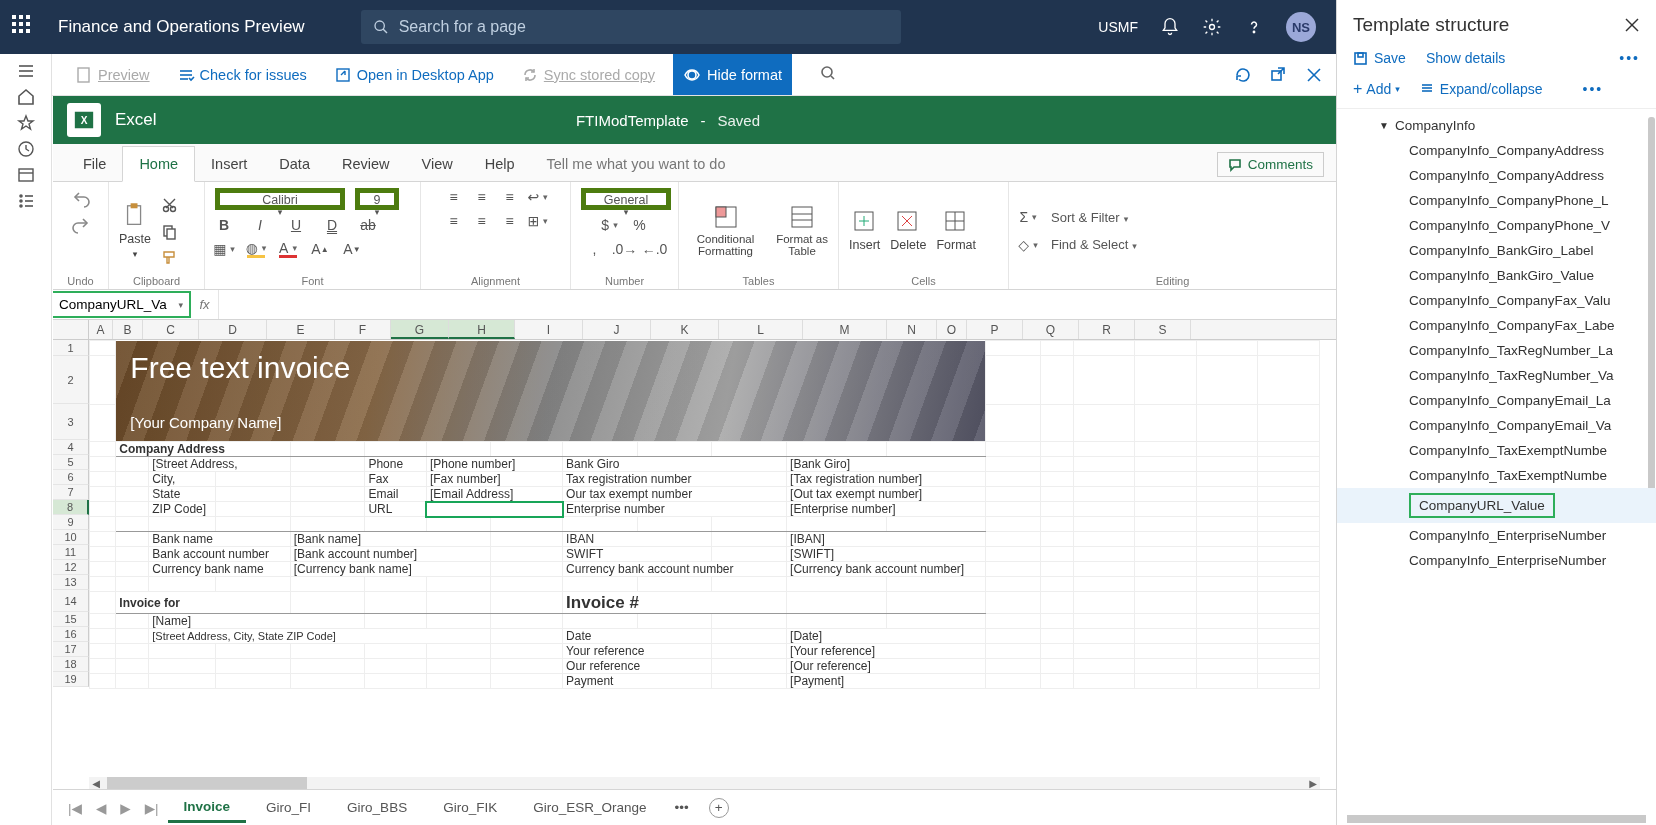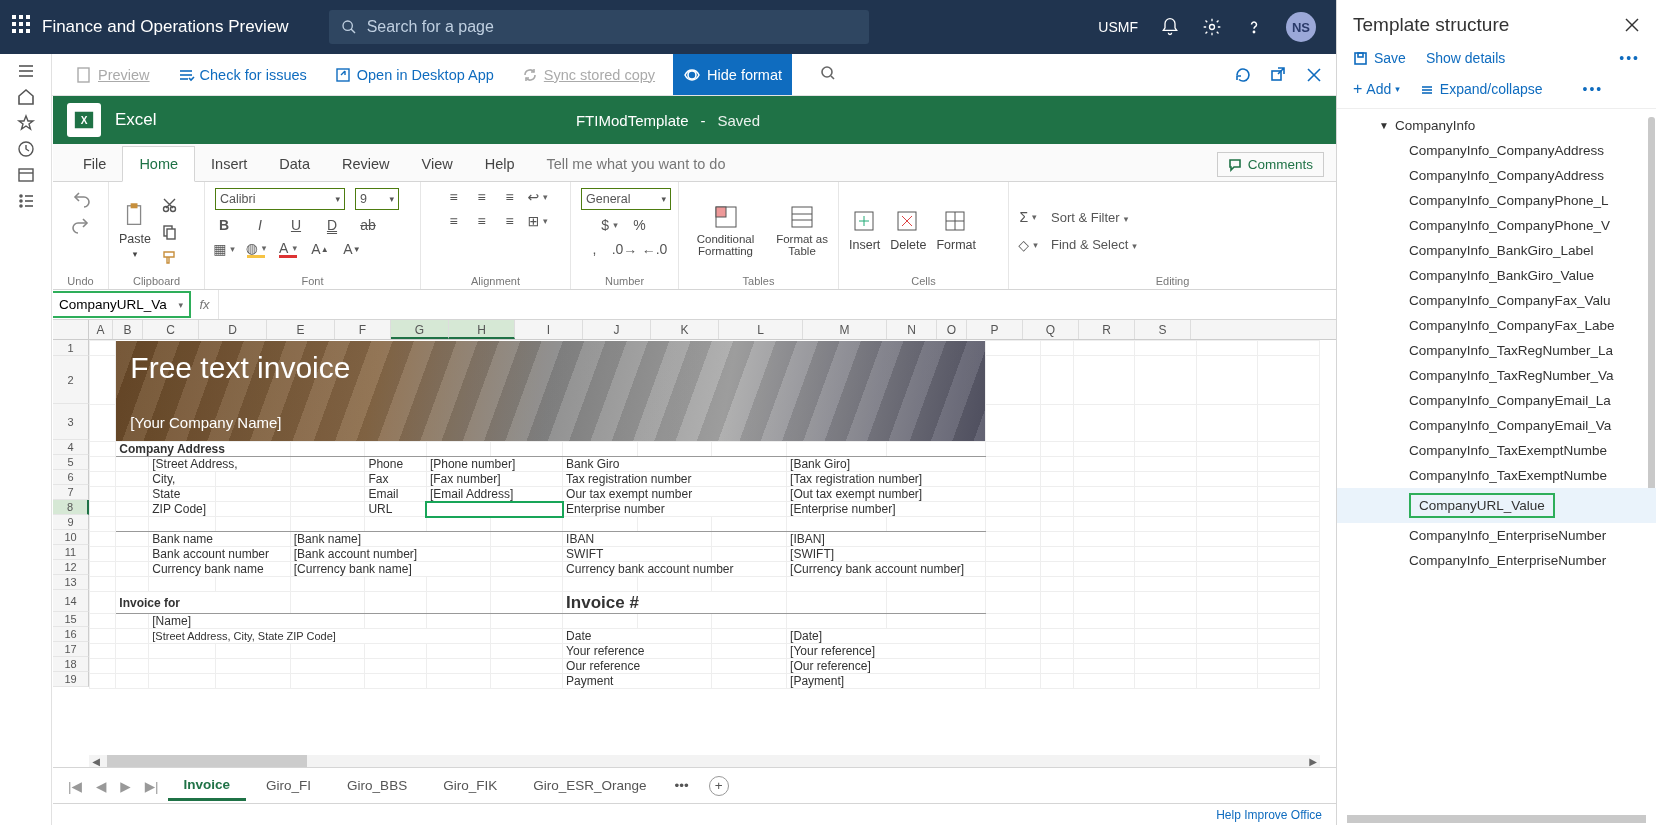--- a/index.html
+++ b/index.html
@@ -2,21 +2,21 @@
 <html><head>
 <meta charset="utf-8">
 <style>
   * { box-sizing: border-box; margin: 0; padding: 0; font-family: "Segoe UI", Arial, sans-serif; }
   body { width: 1656px; height: 825px; overflow: hidden; background: #fff; display: flex; }
   
   
   .main-col { flex: 1; display:flex; flex-direction:column; position:relative;}
   
   
-  .topbar { height: 54px; background:#20344f; display:flex; align-items:center; color:#fff; padding:0 12px; gap:0;}
+  .topbar { height: 54px; background:#20344f; display:flex; align-items:center; color:#fff; padding:0 12px; gap:16px;}
   .waffle { width:24px; height:24px; display:grid; grid-template-columns:repeat(3,4px); grid-template-rows:repeat(3,4px); gap:3px;}
   .waffle span {background:#fff; width:4px;height:4px;}
   .topbar-title {font-size:17px; font-weight:500; margin-left:6px;}
   .searchbox {margin-left:40px; background:#2f4661; height:34px; width:540px; border-radius:3px; display:flex;align-items:center; padding:0 12px;color:#bfcfe0;gap:10px;}
   .topbar-right {margin-left:auto; display:flex; align-items:center; gap:22px; padding-right:8px;}
   .avatar {width:30px;height:30px;border-radius:50%;background:#9ba8d8;color:#2a3a6a;display:flex;align-items:center;justify-content:center;font-size:13px;font-weight:600;}
   
   
   .toolbar2 {height:42px; border-bottom:1px solid #e3e3e3; display:flex; align-items:center; padding-left:14px; gap:8px; font-size:14.5px;color:#333;}
   .tb-item {display:flex; align-items:center; gap:6px; padding:0 10px; height:100%; cursor:pointer;}
@@ -39,21 +39,21 @@
   
   
   .ribbon{height:108px;background:#fff;border-bottom:1px solid #d5d5d5;display:flex;font-size:12px;color:#555;}
   .ribbon-group{border-right:1px solid #e6e6e6;display:flex;flex-direction:column;padding:6px 10px 2px;}
   .ribbon-group-body{flex:1;display:flex;align-items:center;gap:10px;}
   .ribbon-group-label{text-align:center;font-size:11px;color:#777;padding-top:2px;}
   .rb-col{display:flex;flex-direction:column;gap:6px;align-items:center;}
   .rb-row{display:flex;gap:10px;align-items:center;}
   .rb-btn{display:flex;flex-direction:column;align-items:center;gap:3px;font-size:12.5px;color:#444;cursor:pointer;}
   .rb-btn svg{width:26px;height:26px;}
-  .fontbox{border:1px solid #4d7c0f;height:22px;font-size:12.5px;padding:0 4px;display:flex;align-items:center;justify-content:space-between;background:#fff;}
+  .fontbox{border:5px solid #4d7c0f;height:22px;font-size:12.5px;padding:0 4px;display:flex;align-items:center;justify-content:space-between;background:#fff;flex-direction:column;}
   .small-drop::after{content:"▾";font-size:9px;color:#666;margin-left:4px;}
   .ic{width:18px;height:18px;display:inline-flex;align-items:center;justify-content:center;font-size:14px;color:#555;}
   
   
   .namebox-row{height:30px;border-bottom:1px solid #d5d5d5;display:flex;align-items:center;}
   .namebox{width:140px;border:2px solid #2eae5a;height:27px;display:flex;align-items:center;padding:0 6px;font-size:13.5px;justify-content:space-between;margin-left:-2px;}
   .fx{width:28px;text-align:center;color:#777;font-style:italic;font-size:13px;border-right:1px solid #e5e5e5;height:100%;display:flex;align-items:center;justify-content:center;}
   .formula-input{flex:1;height:100%;border:none;padding:0 8px;font-size:13.5px;}
   
   
@@ -869,23 +869,20 @@
       <span class="st-nav">▶</span>
       <span class="st-nav">▶|</span>
     <div class="st active">Invoice</div>
         <div class="st">Giro_FI</div>
         <div class="st">Giro_BBS</div>
         <div class="st">Giro_FIK</div>
         <div class="st">Giro_ESR_Orange</div>
         <span style="margin: 0px 8px;">•••</span>
         <div class="st-add">+</div>
       </div>
-    <div class="statusbar">
-        <span>Help Improve Office</span>
-      </div>
   </div>
 </div>
 
 <div class="right-panel">
   <div class="rp-head">
     <h2>Template structure</h2>
     <svg width="16" height="16" stroke="#333" stroke-width="1.4">
         <line x1="2" y1="2" x2="14" y2="14"></line>
         <line x1="14" y1="2" x2="2" y2="14"></line>
       </svg>
@@ -901,21 +898,21 @@
     <span>Show details</span>
     <span class="spacer"></span>
     <span style="letter-spacing:2px;">•••</span>
   </div>
   <div class="rp-toolbar2">
     <span style="display:flex;gap:4px;align-items:center;">
         <span style="font-size:16px;">+</span>
         <span>Add</span>
         <span style="font-size:9px;">▾</span>
       </span>
-    <span style="display:flex;gap:6px;align-items:flex-end;">
+    <span style="display:flex;gap:6px;align-items:flex-start;">
         <svg width="14" height="14" stroke="#0f6cbf" stroke-width="1.6">
           <line x1="2" y1="4" x2="12" y2="4"></line>
           <line x1="2" y1="7" x2="12" y2="7"></line>
           <line x1="2" y1="10" x2="12" y2="10"></line>
         </svg>
         <span>Expand/collapse</span>
       </span>
     <span class="spacer"></span>
     <span style="letter-spacing:2px;">•••</span>
   </div>

